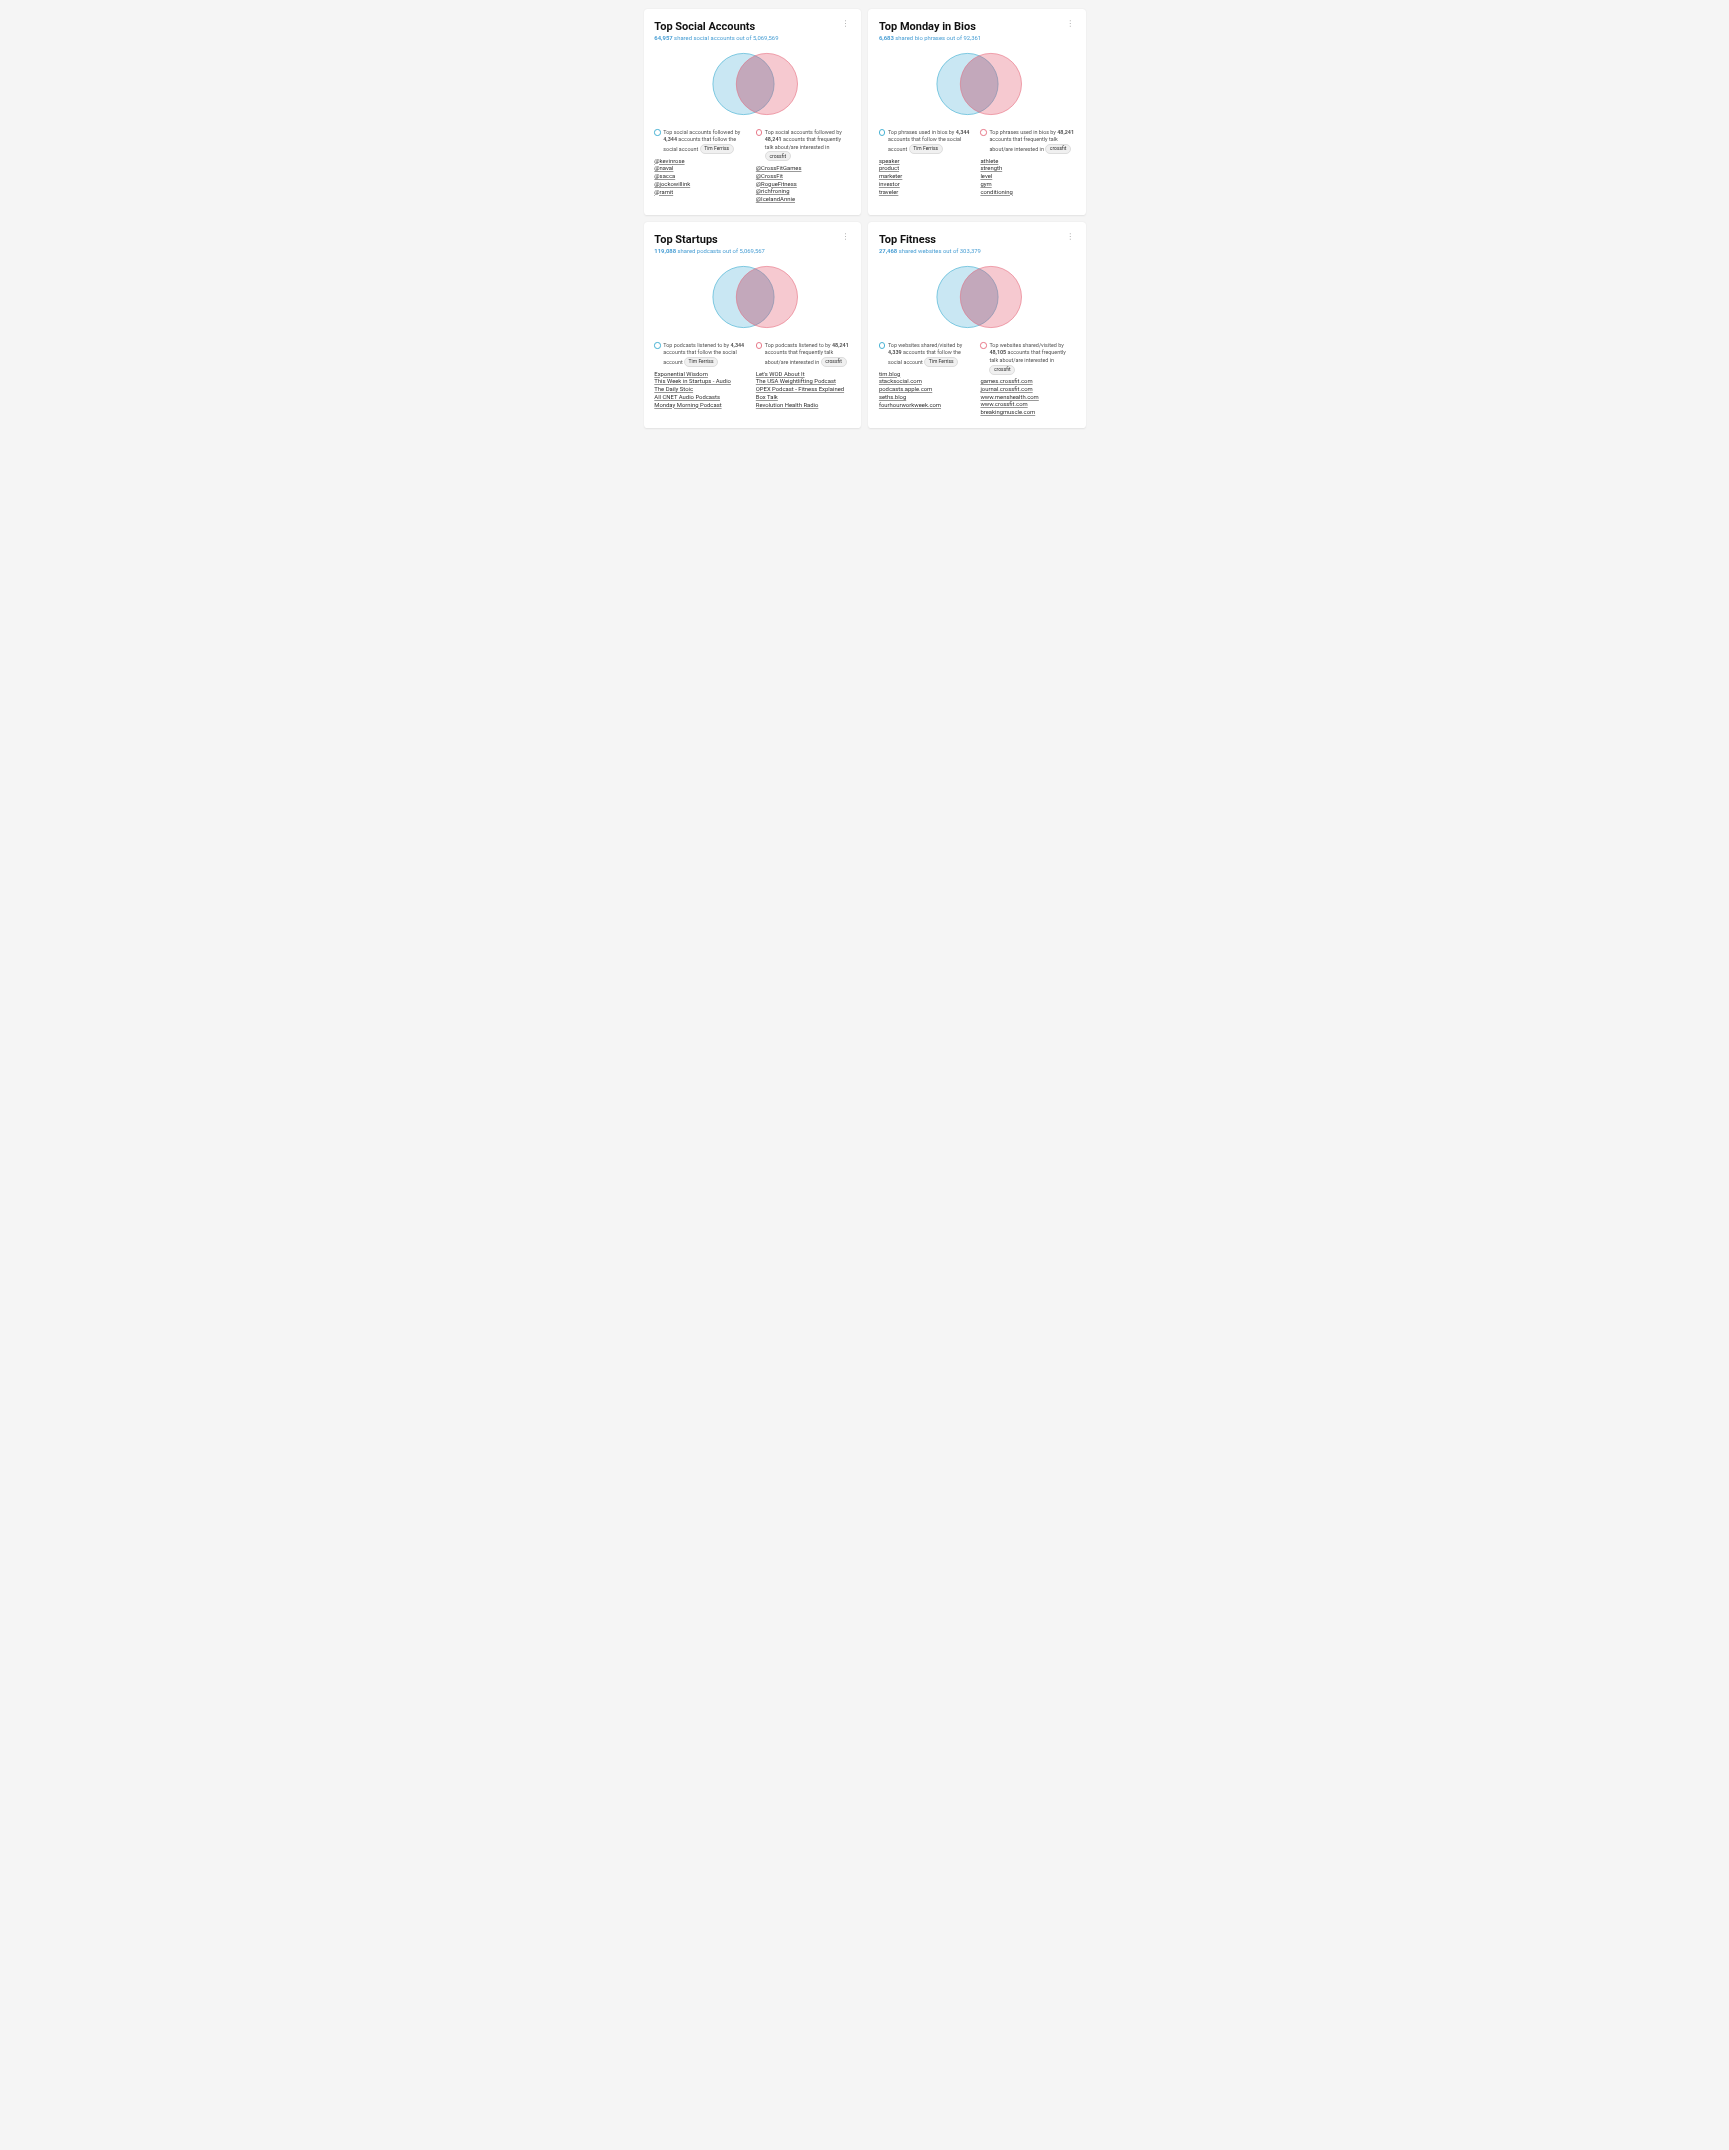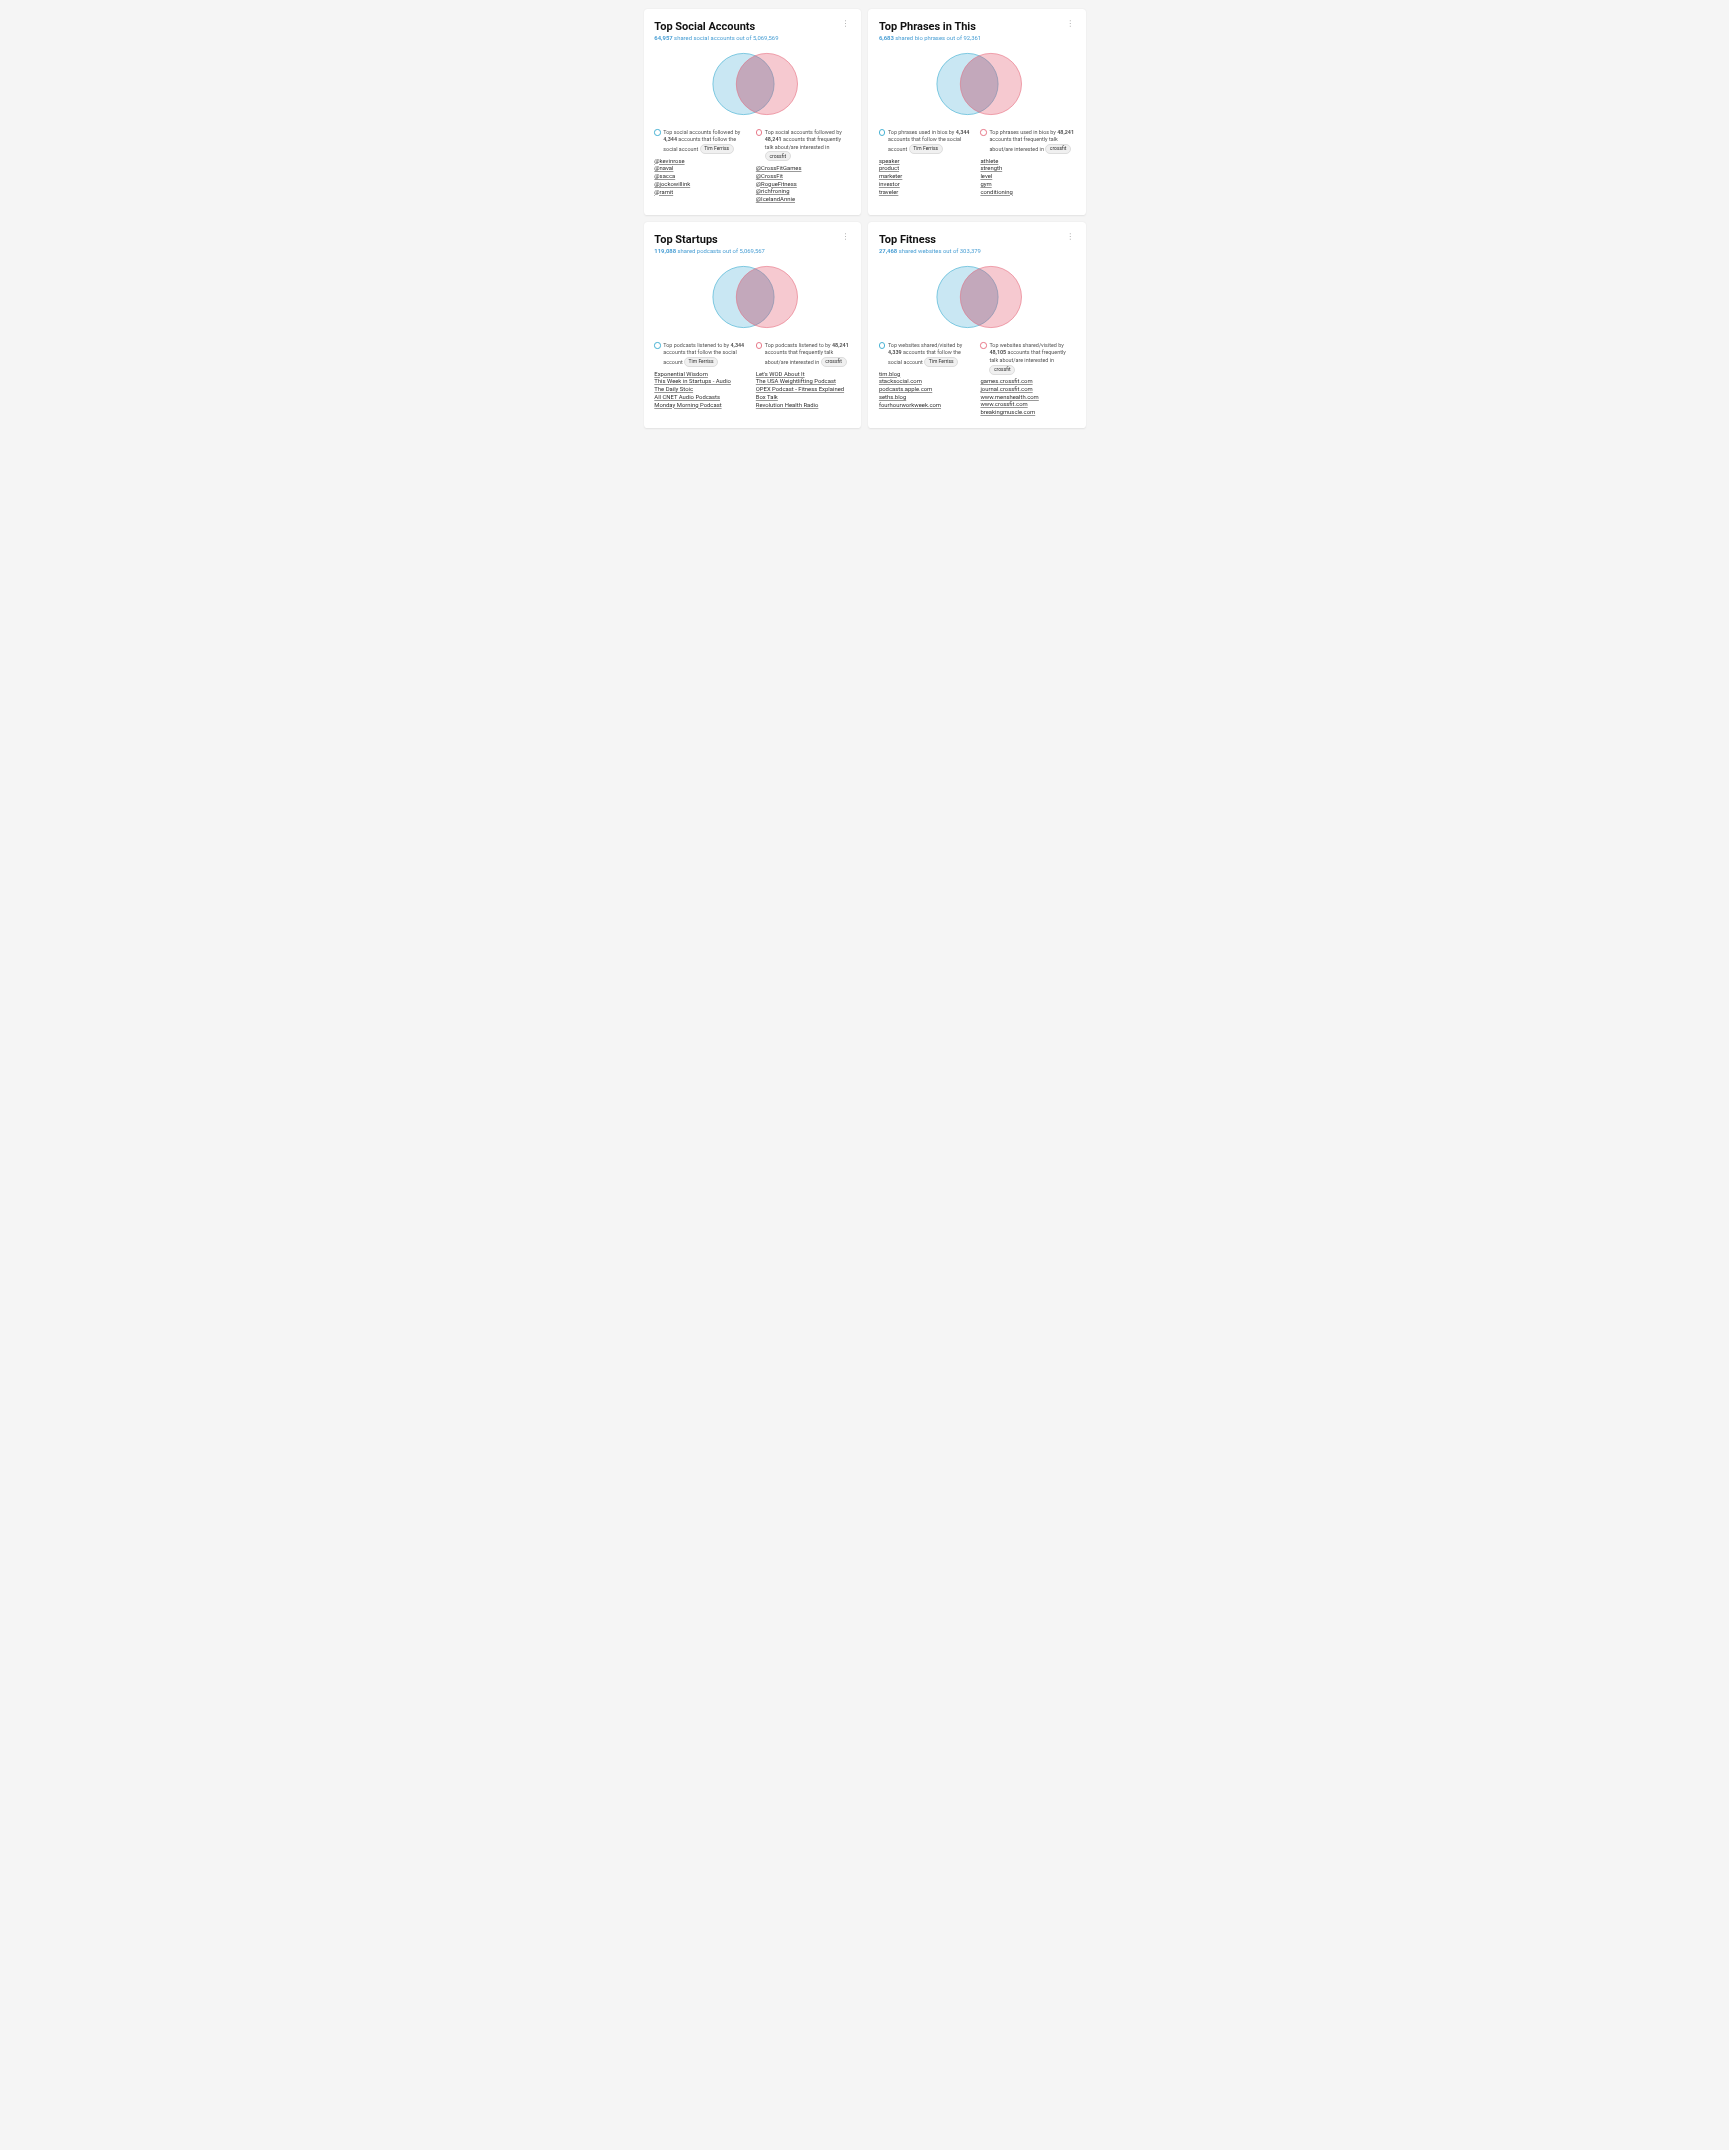--- a/index.html
+++ b/index.html
@@ -159,21 +159,21 @@
             <li><a>@CrossFit</a></li>
             <li><a>@RogueFitness</a></li>
             <li><a>@richfroning</a></li>
             <li><a>@IcelandAnnie</a></li>
           </ul>
         </div>
       </div>
     </div>
     <div class="card">
       <div class="card-header">
-        <div class="card-title">Top Phrases in This</div>
+        <div class="card-title">Top Monday in Bios</div>
         <div class="more-icon">⋮</div>
       </div>
       <div class="card-subtitle"><span>6,683</span> shared bio phrases out of 92,361</div>
       <div class="venn-container">
         <svg viewBox="0 0 260 160" width="117" height="72" class="venn-svg">
           <defs>
             <clipPath id="clipL_phrases-bios">
               <circle cx="110" cy="80" r="68"></circle>
             </clipPath>
           </defs>

